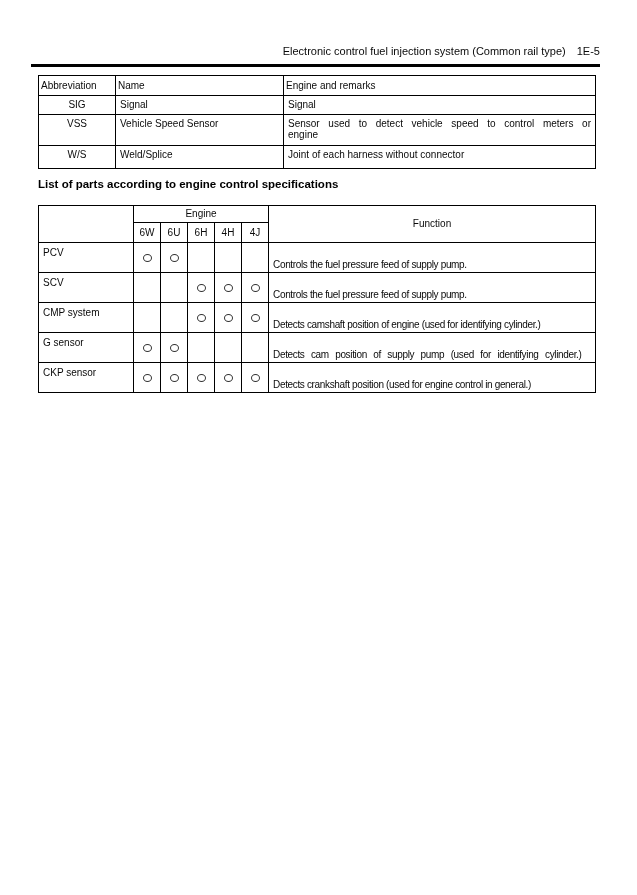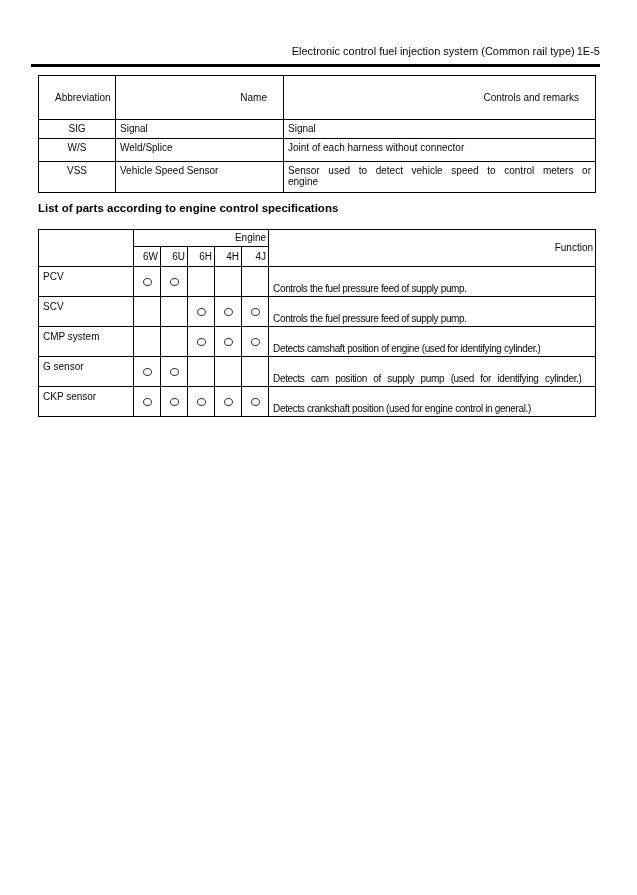--- a/index.html
+++ b/index.html
@@ -12,21 +12,21 @@
     font-family: "Liberation Sans", "DejaVu Sans", sans-serif;
     overflow: hidden;
   }
   .page { padding: 45px 37px 0 38px; }
 
   
   .page-header {
     display: flex;
     justify-content: flex-end;
     align-items: baseline;
-    gap: 2px;
+    gap: 11px;
     font-size: 11px;
     line-height: 13px;
     white-space: nowrap;
   }
   .header-rule {
     height: 2.5px;
     background: #000;
     margin: 6px 0 0 -7px;
   }
 
@@ -34,35 +34,35 @@
   table { border-collapse: collapse; table-layout: fixed; }
   td, th {
     border: 1px solid #000;
     font-size: 10px;
     font-weight: normal;
     padding: 2px 4px;
     overflow: hidden;
   }
 
   .t1 { width: 557px; margin-top: 8px; }
-  .t1 th { text-align: right; vertical-align: middle; height: 20px; padding: 16px; margin-top: 23px; }
+  .t1 th { text-align: left; vertical-align: middle; height: 20px; padding: 2px; margin-top: 23px; }
   .t1 td { vertical-align: top; padding-top: 3px; }
   .t1 .abbr { text-align: center; }
   .mtext { text-align: justify; }
 
   .section-heading {
     margin: 8px 0 0 0;
     font-size: 11.5px;
     line-height: 14px;
     font-weight: bold;
     color: #000;
   }
 
   .t2 { width: 557px; margin-top: 14px; }
-  .t2 .center { text-align: right; vertical-align: middle; padding: 2px; }
+  .t2 .center { text-align: center; vertical-align: middle; padding: 2px; }
   .t2 .part { vertical-align: top; padding-top: 4px; }
   .t2 .mark { text-align: center; vertical-align: middle; padding: 0; }
   .t2 .func { vertical-align: top; padding: 16px 4px 2px 4px; }
   .ftext { text-align: justify; letter-spacing: -0.35px; }
 
   
   .wide-gaps { word-spacing: 4px; }
 
   .circle {
     display: inline-block;
@@ -87,41 +87,41 @@
   <table class="t1">
     <colgroup>
         <col style="width:77px">
         <col style="width:168px">
         <col style="width:312px">
       </colgroup>
     <tbody>
         <tr style="height:20px">
       <th>Abbreviation</th>
       <th>Name</th>
-      <th>Controls and remarks</th>
+      <th>Engine and remarks</th>
     </tr>
     <tr style="height:19px">
       <td class="abbr">SIG</td>
       <td>Signal</td>
       <td>
             <div class="mtext">Signal</div>
           </td>
     </tr>
+    <tr style="height:31px">
+      <td class="abbr">VSS</td>
+      <td>Vehicle Speed Sensor</td>
+      <td>
+            <div class="mtext wide-gaps">Sensor used to detect vehicle speed to control meters or engine</div>
+          </td>
+    </tr>
     <tr style="height:23px">
       <td class="abbr">W/S</td>
       <td>Weld/Splice</td>
       <td>
             <div class="mtext">Joint of each harness without connector</div>
-          </td>
-    </tr>
-    <tr style="height:31px">
-      <td class="abbr">VSS</td>
-      <td>Vehicle Speed Sensor</td>
-      <td>
-            <div class="mtext wide-gaps">Sensor used to detect vehicle speed to control meters or engine</div>
           </td>
     </tr>
   </tbody>
     </table>
 
   <h2 class="section-heading">List of parts according to engine control specifications</h2>
 
   <table class="t2">
     <colgroup>
       <col style="width:95px">

